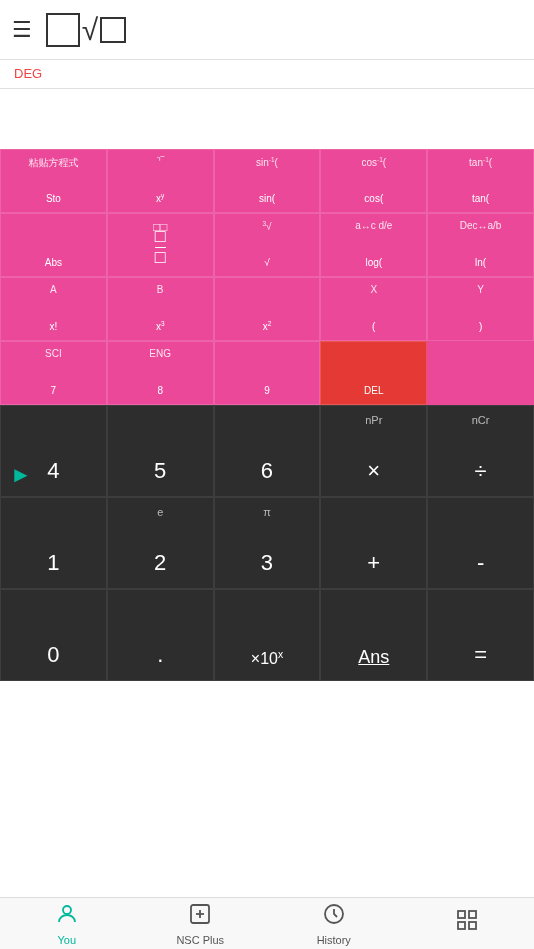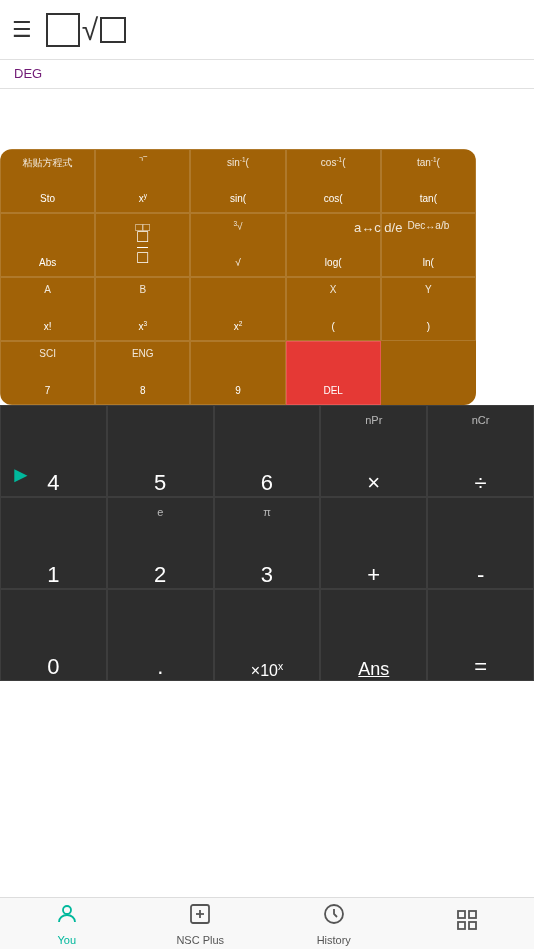--- a/index.html
+++ b/index.html
@@ -52,42 +52,41 @@
     }
 
     
     .deg-bar {
       padding: 4px 14px 6px;
       background: #fff;
       border-bottom: 1px solid #e0e0e0;
     }
     .deg-label {
       font-size: 13px;
-      color: #701a75;
+      color: #ef4444;
       font-weight: 500;
       margin-top: 28px;
     }
 
     
     .expression-area {
       height: 60px;
       background: #fff;
       display: flex;
       align-items: center;
       padding: 0 12px;
     }
 
     
     .sci-pad {
-      background: #a16207;
+      background: #ec4899;
       display: grid;
       grid-template-columns: repeat(5, 1fr);
       grid-template-rows: repeat(4, 64px);
-      width: 476px;
-      border-radius: 12px;
+      width: 534px;
     }
     .sci-key {
       display: flex;
       flex-direction: column;
       align-items: center;
       justify-content: flex-end;
       padding-bottom: 8px;
       border: 0.5px solid rgba(255,255,255,0.15);
       color: #fff;
       font-size: 13px;
@@ -114,21 +113,21 @@
       display: grid;
       grid-template-columns: repeat(5, 1fr);
       width: 534px;
     }
 
     .main-key {
       display: flex;
       flex-direction: column;
       align-items: center;
       justify-content: flex-end;
-      padding-bottom: 0;
+      padding-bottom: 12px;
       border: 0.5px solid rgba(255,255,255,0.08);
       color: #fff;
       font-size: 22px;
       cursor: pointer;
       height: 92px;
       position: relative;
     }
     .main-key .top-label {
       position: absolute;
       top: 8px;
@@ -236,21 +235,21 @@
   </div>
   <div class="sci-key">
     <span class="top-label" style="font-size:12px;">□□</span>
     <span class="main-label" style="font-size:18px; line-height:1.1; text-align:center;">□<br><span style="border-top:1px solid #fff; display:block;">□</span></span>
   </div>
   <div class="sci-key">
     <span class="top-label"><sup>3</sup>√</span>
     <span class="main-label">√</span>
   </div>
   <div class="sci-key">
-    <span class="top-label" style="font-size:13px;margin-left:45px;">a↔c d/e</span>
+    <span class="top-label" style="font-size:10px;">a↔c d/e</span>
     <span class="main-label">log(</span>
   </div>
   <div class="sci-key">
     <span class="top-label" style="font-size:10px;">Dec↔a/b</span>
     <span class="main-label">ln(</span>
   </div>
 
   <div class="sci-key">
     <span class="top-label">A</span>
     <span class="main-label">x!</span>

